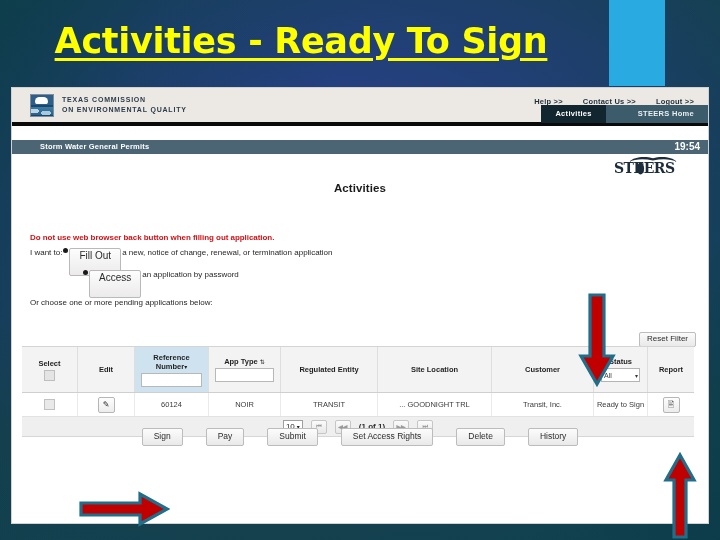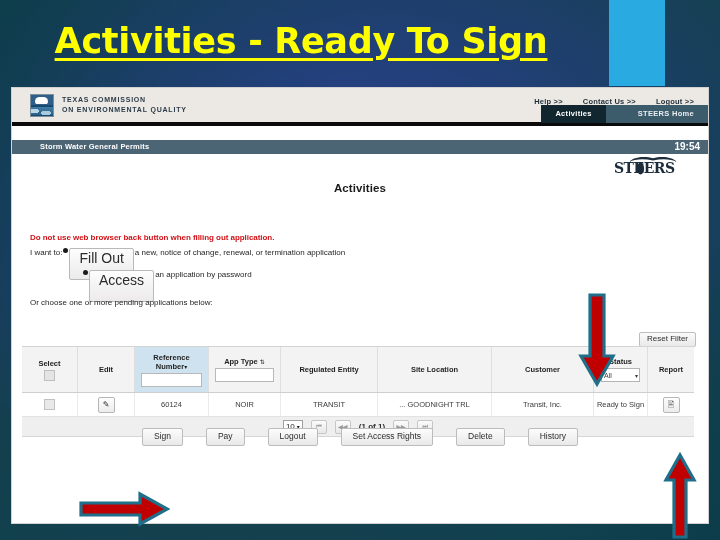--- a/index.html
+++ b/index.html
@@ -178,21 +178,21 @@
   .choice-row.r2 { top: 116px; padding-left: 53px; }
   .radio-dot {
     width: 5px; height: 5px; border-radius: 50%;
     background: #1a1a1a; display: inline-block;
   }
   .xbtn {
     display: inline-block;
     background: linear-gradient(#fdfdfd,#eceaea);
     border: 1px solid #b9b9b9;
     border-radius: 2px;
-    font-size: 14px;
+    font-size: 10px;
     color: #2b2b2b;
     padding: 2px 9px 14px;
     line-height: 1;
     white-space: nowrap;
   }
   .choose-line {
     position: absolute; left: 18px; top: 144px;
     font-size: 8px; color: #262626;
   }
 
@@ -475,21 +475,21 @@
           <span class="pg-btn">◀◀</span>
           <span>(1 of 1)</span>
           <span class="pg-btn">▶▶</span>
           <span class="pg-btn">⏭</span>
         </div>
       </div>
 
       <div class="actions">
         <span class="act-btn">Sign</span>
         <span class="act-btn">Pay</span>
-        <span class="act-btn">Logout</span>
+        <span class="act-btn">Submit</span>
         <span class="act-btn">Set Access Rights</span>
         <span class="act-btn">Delete</span>
         <span class="act-btn">History</span>
       </div>
 
       <div class="bottom-strip"></div>
     </div>
   </div>
 
   <svg class="arrow" id="arrow-down" viewBox="0 0 38 96">

